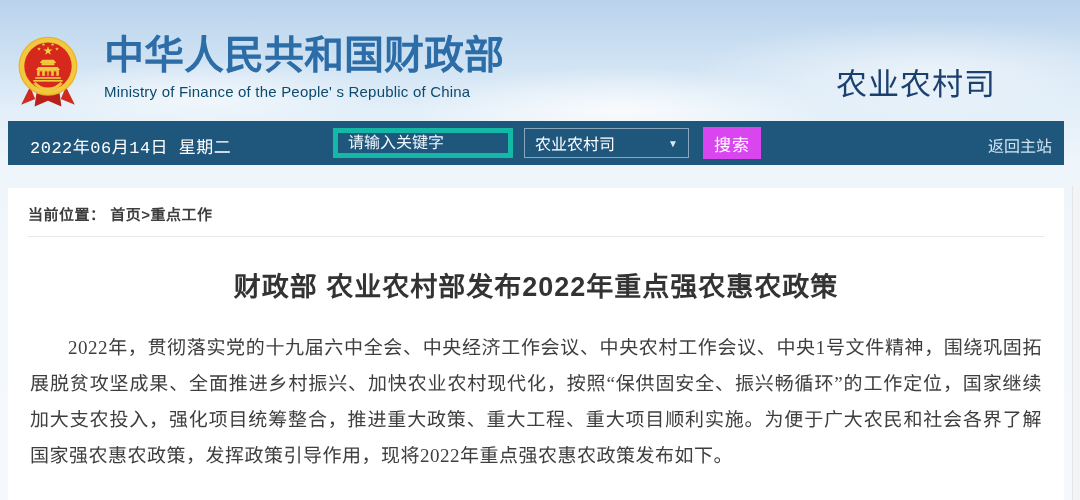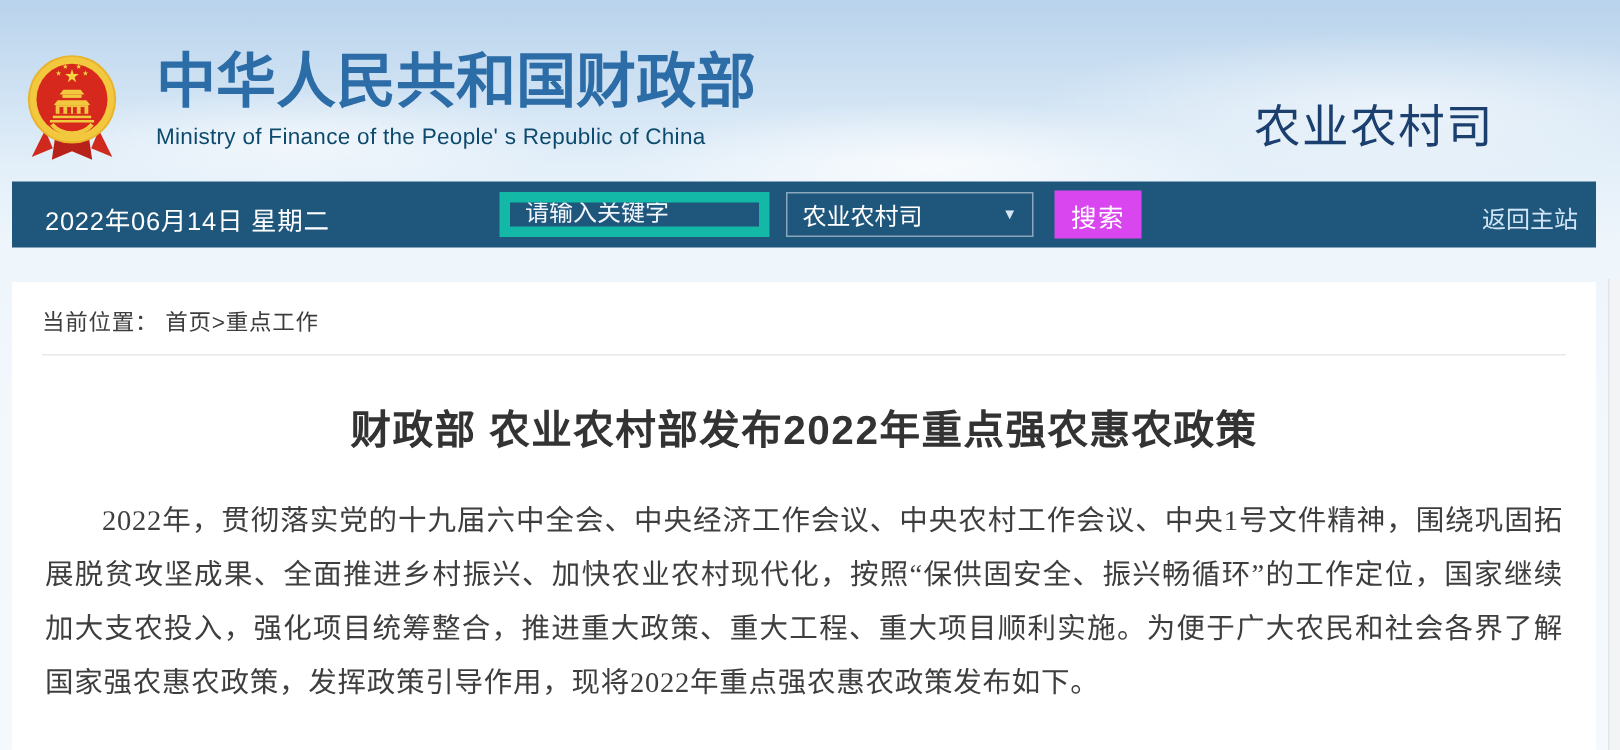--- a/index.html
+++ b/index.html
@@ -37,25 +37,25 @@
     font-size: 31px; color: #1b3f6e; letter-spacing: 1px; white-space: nowrap;
   }
 
   
   .topbar {
     position: absolute; left: 8px; top: 121px; width: 1056px; height: 44px;
     background: #1f567c;
   }
   .nav-date {
     position: absolute; left: 22px; top: 12px;
-    color: #ffffff; font-size: 17px; letter-spacing: .5px; white-space: nowrap;
+    color: #ffffff; font-size: 17px; letter-spacing: .5px; white-space: nowrap; font-family: Liberation Mono, monospace;
   }
   .search-input {
     position: absolute; left: 325px; top: 7px; width: 180px; height: 30px;
-    background: transparent; border: 7px solid #14b8a6; color: #ffffff;
+    background: transparent; border: 5px solid #14b8a6; color: #ffffff;
     font-size: 16px; padding: 0 10px; outline: none;
     font-family: "Liberation Sans", "DejaVu Sans", sans-serif;
   }
   .search-input::placeholder { color: #f0f6fb; opacity: 1; }
   .scope-select {
     position: absolute; left: 516px; top: 7px; width: 165px; height: 30px;
     border: 1px solid #8aa7bd; color: #ffffff; font-size: 16px;
     display: flex; align-items: center; padding: 0 10px; cursor: pointer;
   }
   .scope-select .caret { margin-left: auto; font-size: 10px; color: #d7e7f3; }
@@ -70,21 +70,21 @@
     color: #cfe4f4; font-size: 16px; text-decoration: none; white-space: nowrap;
   }
 
   
   .panel {
     position: absolute; left: 8px; top: 188px; width: 1056px; height: 312px;
     background: #ffffff;
   }
   .breadcrumb {
     padding: 15px 20px 12px 20px;
-    font-size: 15px; color: #3d3d3d; letter-spacing: .5px;
+    font-size: 15px; color: #3d3d3d; letter-spacing: .5px; font-weight: bold;
   }
   .breadcrumb a { color: #3d3d3d; text-decoration: none; }
   .crumb-divider { margin: 0 20px; border: none; border-top: 1px solid #e8e8e8; }
   .article-title {
     margin-top: 28px; text-align: center;
     font-size: 27px; font-weight: bold; color: #333333; letter-spacing: 1px;
   }
   .article-meta {
     margin-top: 25px; text-align: center;
     font-family: "Liberation Serif", "DejaVu Serif", serif;

